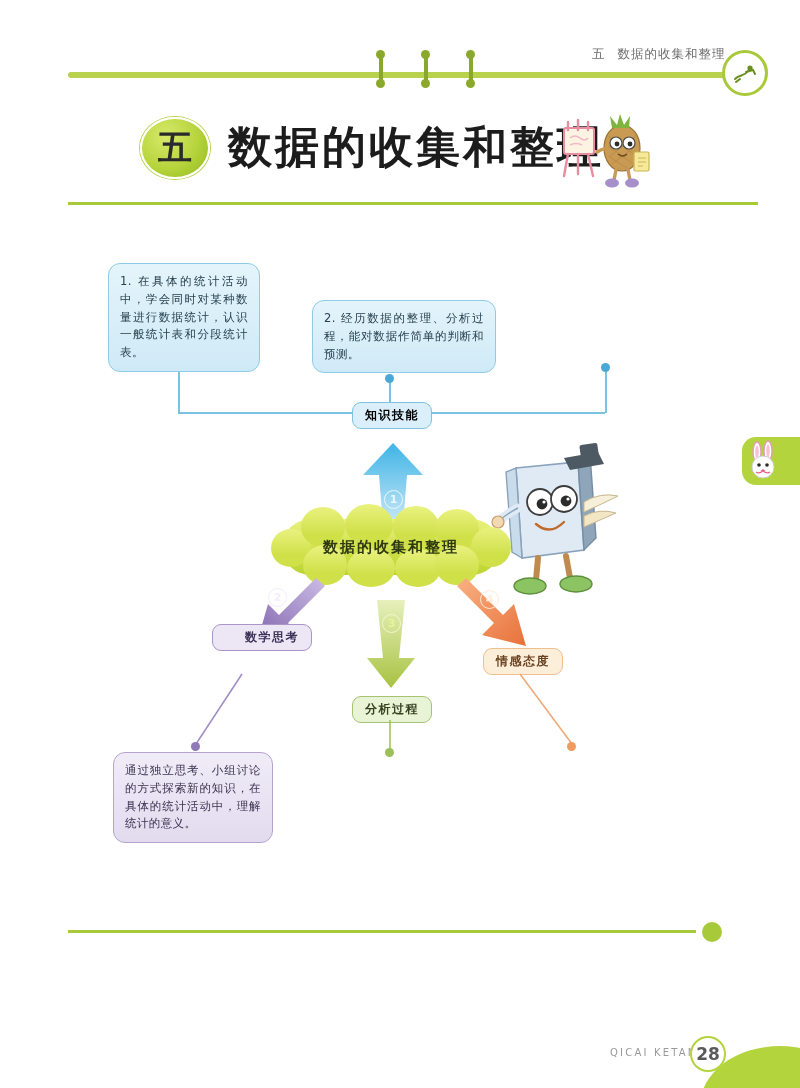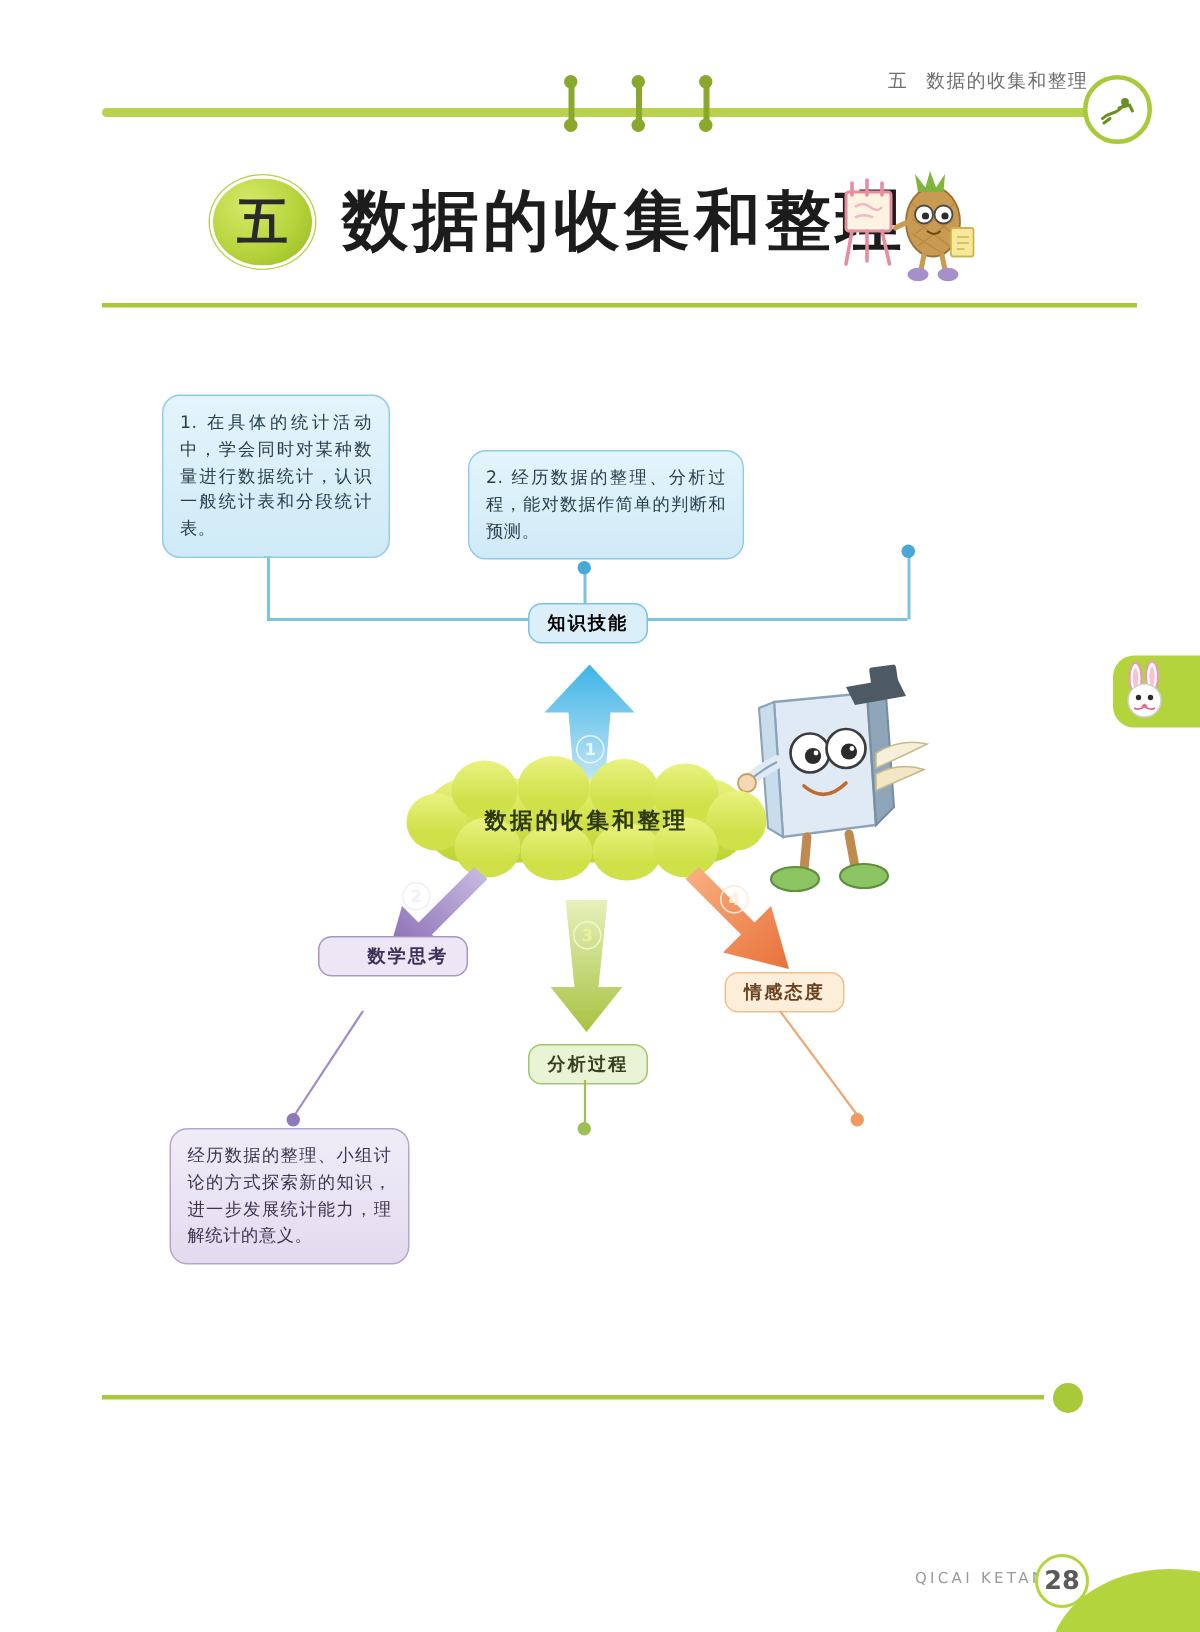--- a/index.html
+++ b/index.html
@@ -308,21 +308,21 @@
     </svg>
     <div class="badge on-purple" style="left:46px;top:10px">2</div>
   </div>
 
   <div class="pill purple" style="left:212px;top:624px;padding-left:32px;">数学思考</div>
 
   <svg style="position:absolute;left:180px;top:672px;width:80px;height:84px">
     <line x1="62" y1="2" x2="16" y2="72" stroke="#a08cc4" stroke-width="1.5"></line>
   </svg>
   <div class="dot purple" style="left:191px;top:742px"></div>
-  <div class="box purple" style="left:113px;top:752px;width:160px;">经历数据的整理、小组讨论的方式探索新的知识，进一步发展统计能力，理解统计的意义。</div>
+  <div class="box purple" style="left:113px;top:752px;width:160px;">通过独立思考、小组讨论的方式探索新的知识，在具体的统计活动中，理解统计的意义。</div>
 
   <div class="arrowwrap" style="left:363px;top:600px;width:56px;height:88px">
     <svg width="56" height="88" viewBox="0 0 56 88">
       <defs>
         <linearGradient id="ggrn" x1="0" y1="0" x2="0" y2="1">
           <stop offset="0%" stop-color="#e7f0bc"></stop>
             <stop offset="100%" stop-color="#a7c241"></stop>
         </linearGradient>
       </defs>
       <path d="M14 0 L42 0 L36 58 L52 58 L28 88 L4 58 L20 58 Z" fill="url(#ggrn)"></path>

